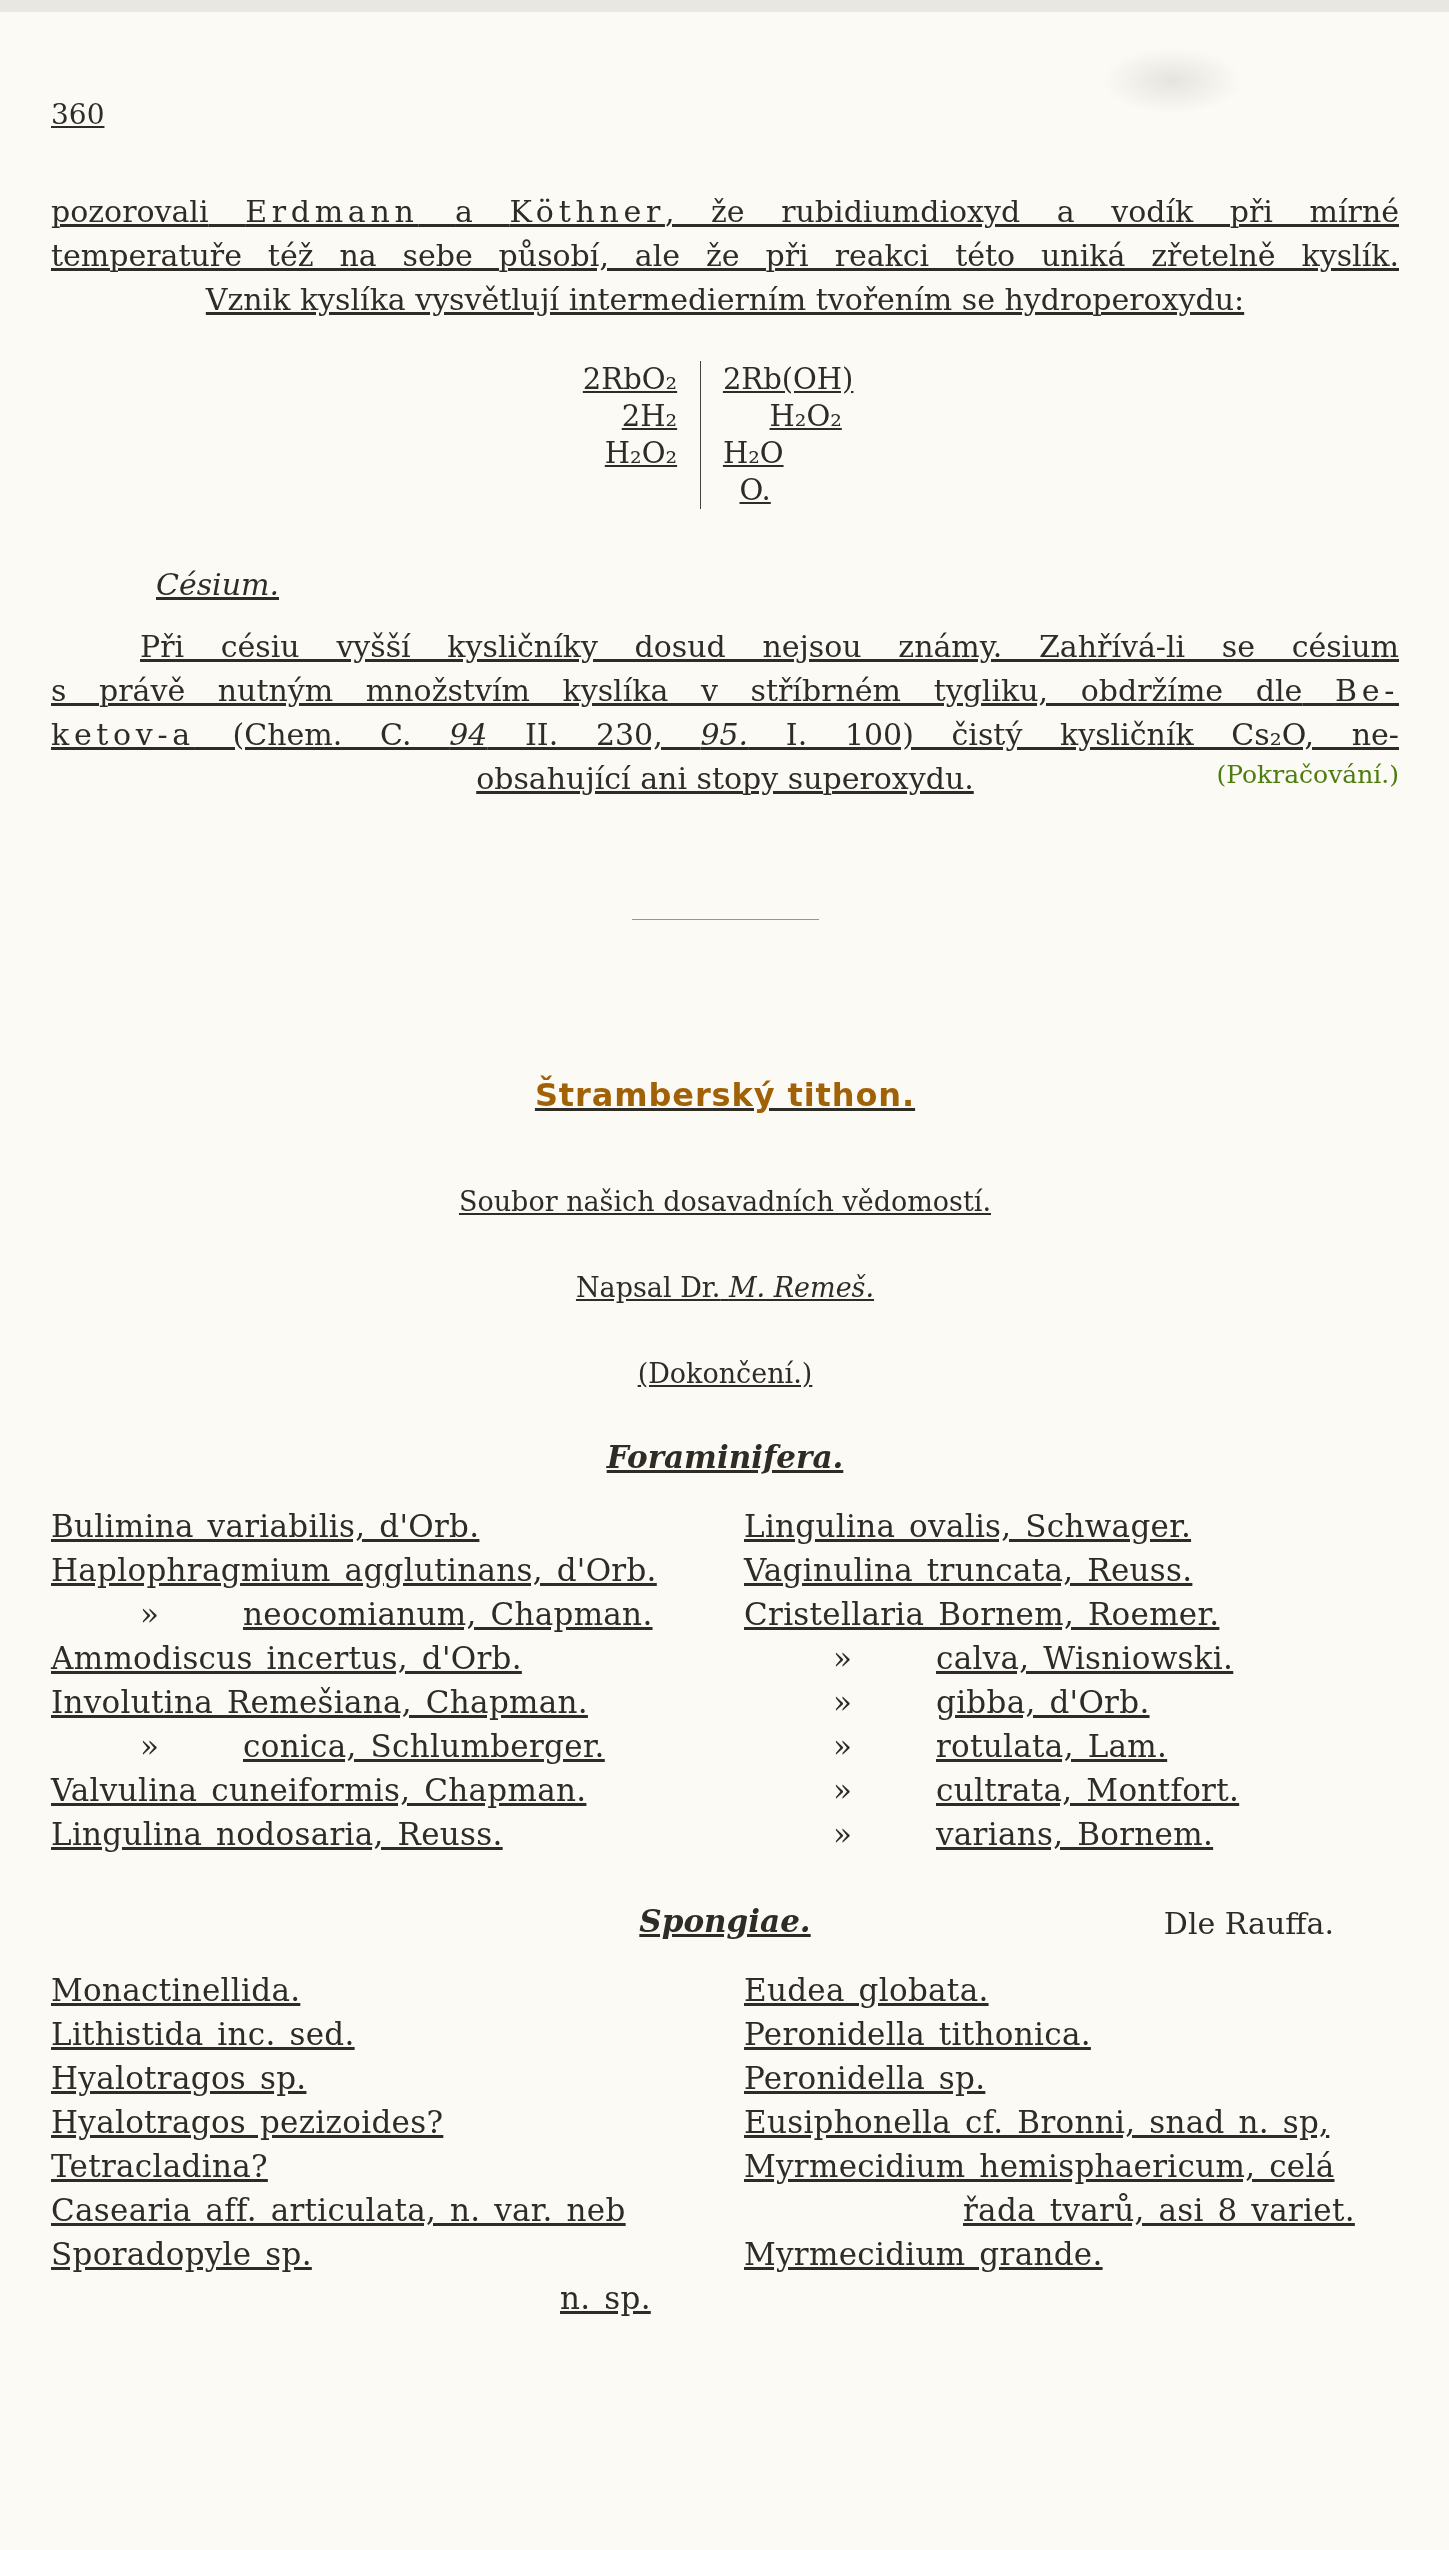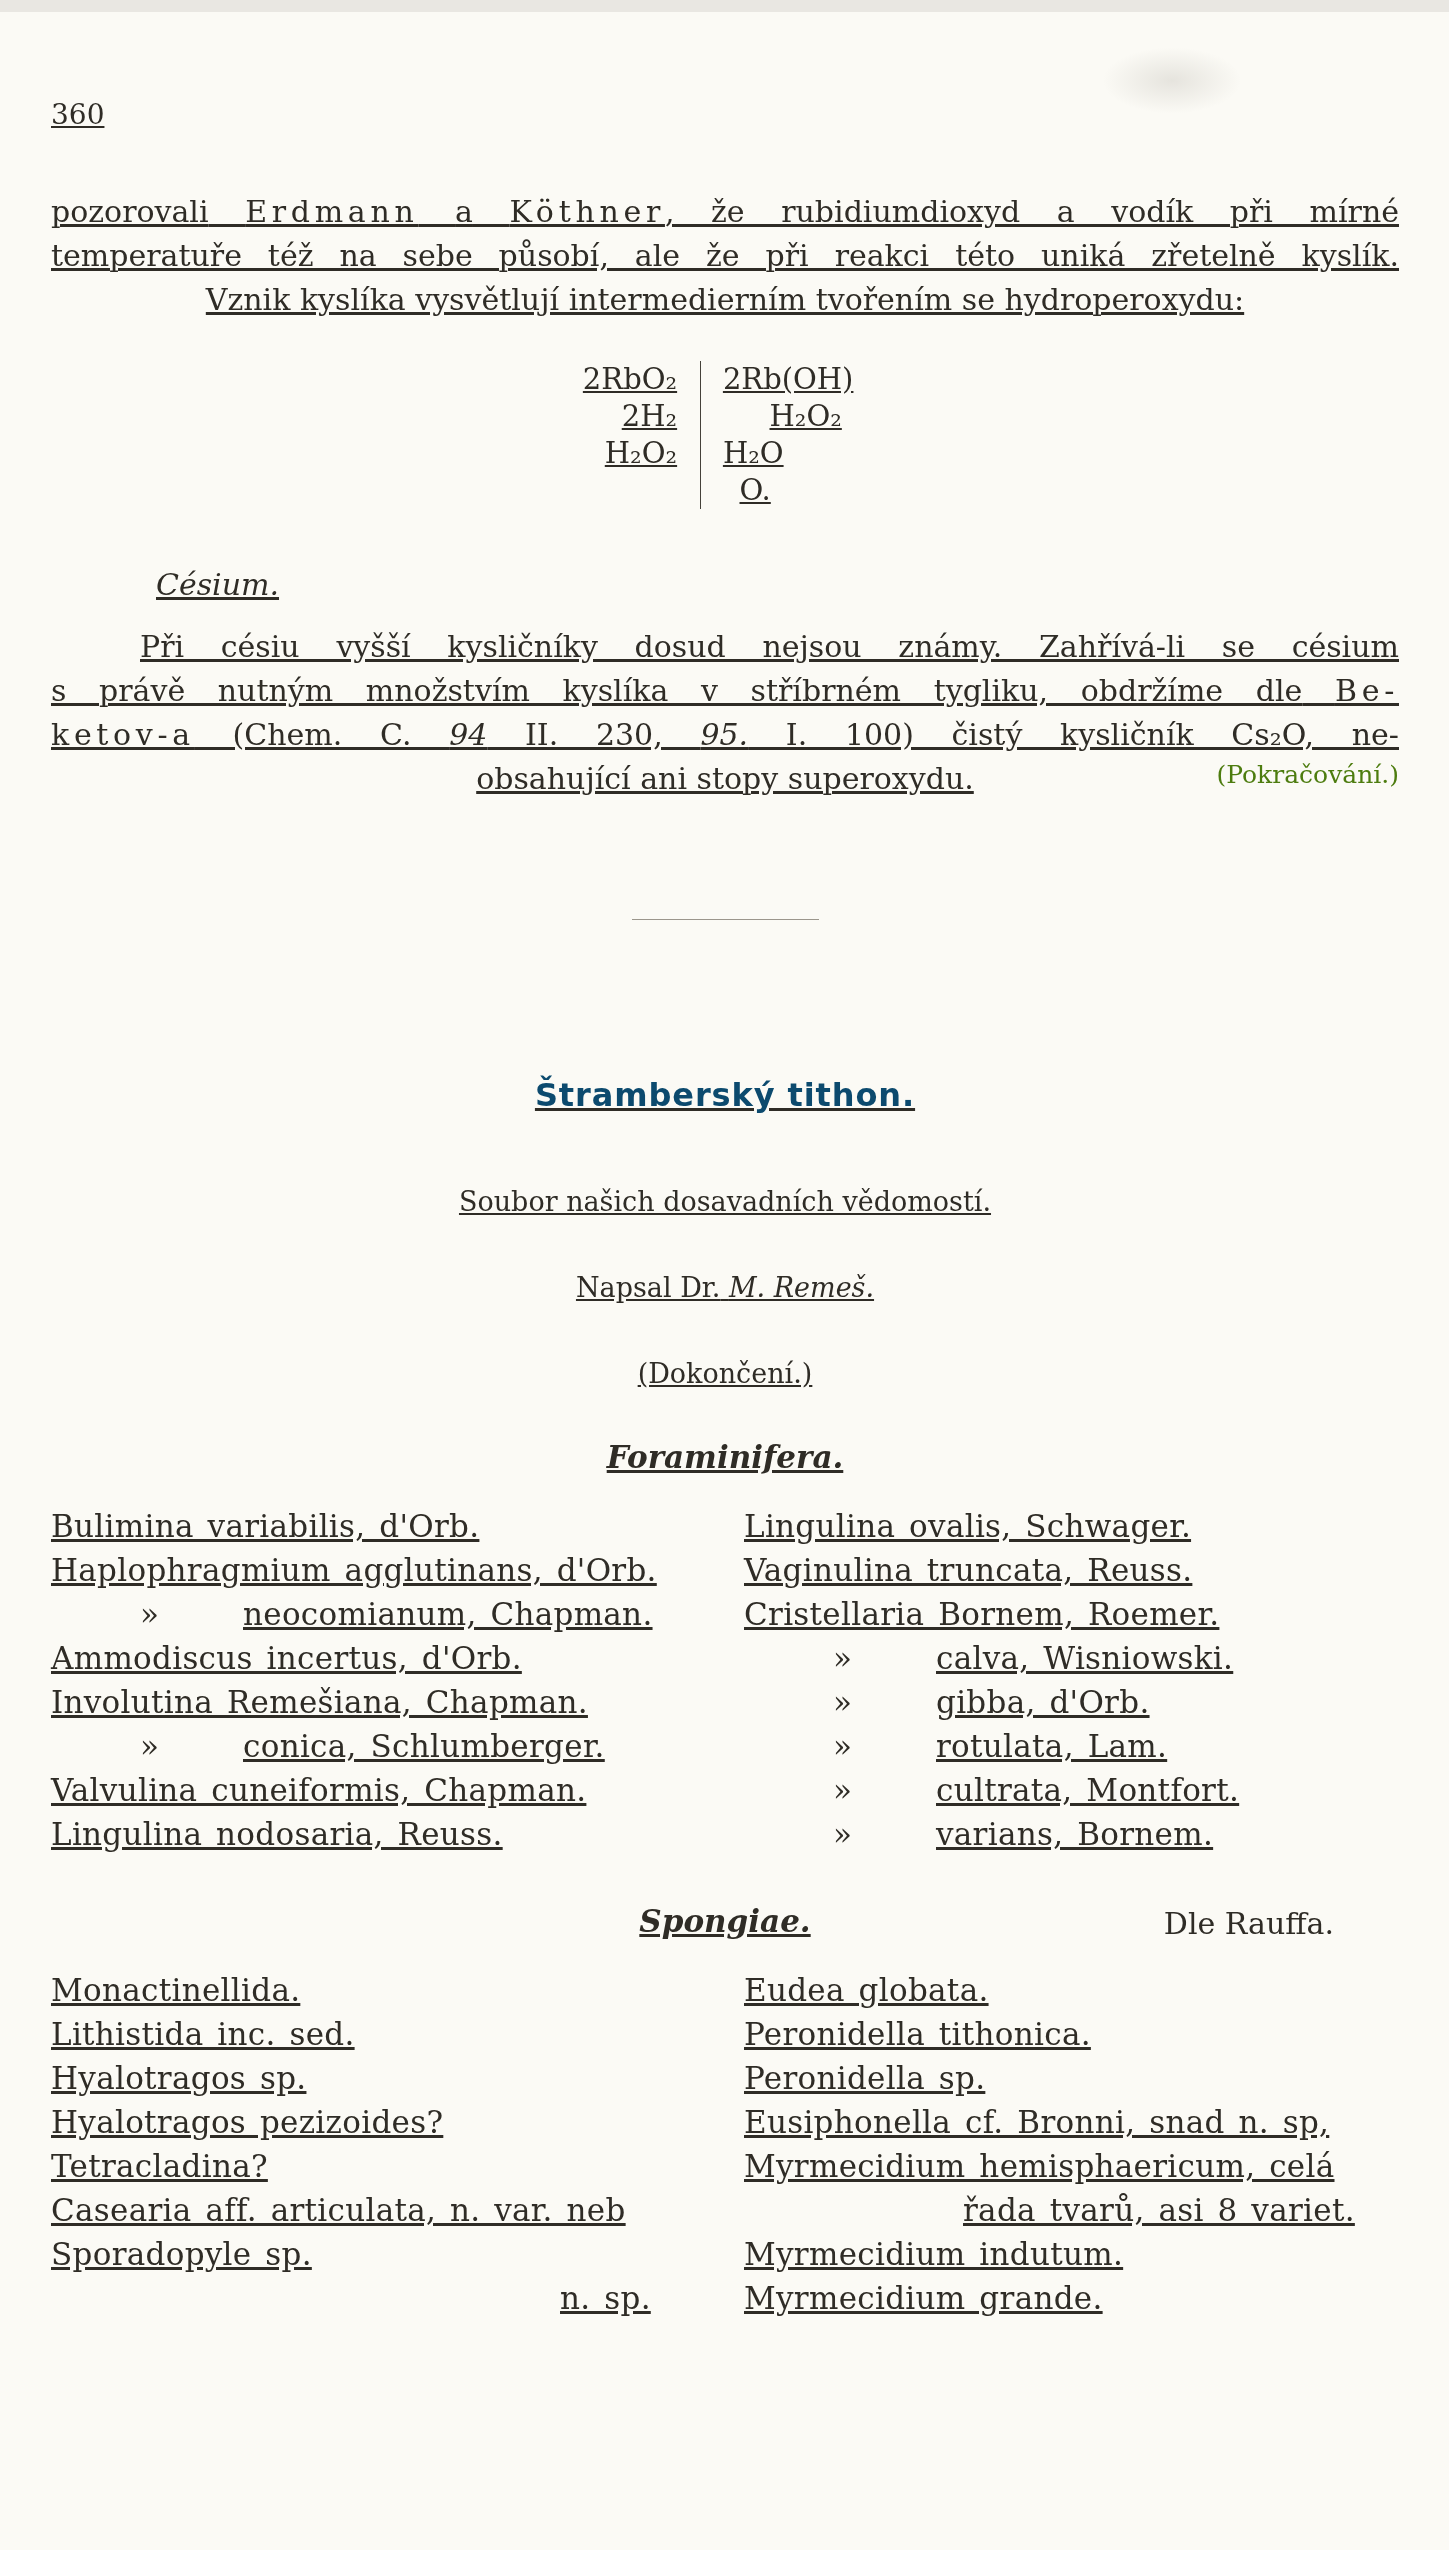--- a/index.html
+++ b/index.html
@@ -42,21 +42,21 @@
   .eq-row:nth-child(4) .eq-r { padding-left:39px; }
 
   .cesium-head { margin-top:56px; margin-left:105px; font-style:italic; font-size:30px; line-height:39px; }
 
   .divider { width:187px; height:1.9px; background:#9b968c; margin:118px auto 0; }
 
   .title {
     margin-top:153px; text-align:center;
     font-family:"DejaVu Sans","Liberation Sans",sans-serif;
     font-weight:700; font-size:32px; line-height:45px; letter-spacing:0.9px;
-    color:#0c4a6e;
+    color:#a16207;
   }
   .subtitle { margin-top:65px; text-align:center; font-size:27px; line-height:37px; }
   .byline { margin-top:49px; text-align:center; font-size:27px; line-height:37px; }
   .completion { margin-top:49px; text-align:center; font-size:27px; line-height:37px; }
 
   .section-head { margin-top:58px; text-align:center; font-size:31px; line-height:43px; }
   .sec-no { margin-right:11.2px; }
   .sec-title {
     font-family:"DejaVu Sans","Liberation Sans",sans-serif;
     font-weight:700; color:#2c2922; letter-spacing:0.5px;
@@ -182,18 +182,17 @@
         <div class="sp-row"><span>Sporadopyle sp.</span></div>
         <div class="sp-row ind-deep"><span>n. sp.</span></div>
       </div>
     <div class="species-col">
         <div class="sp-row"><span>Eudea globata.</span></div>
         <div class="sp-row"><span>Peronidella tithonica.</span></div>
         <div class="sp-row"><span>Peronidella sp.</span></div>
         <div class="sp-row"><span>Eusiphonella cf. Bronni, snad n. sp,</span></div>
         <div class="sp-row"><span>Myrmecidium hemisphaericum, celá</span></div>
         <div class="sp-row ind-mid"><span>řada tvarů, asi 8 variet.</span></div>
-        <div class="sp-row"><span>Myrmecidium indutum.</span></div>
         <div class="sp-row"><span>Myrmecidium grande.</span></div>
       </div>
   </div>
 </div>
 
 
 </body></html>

